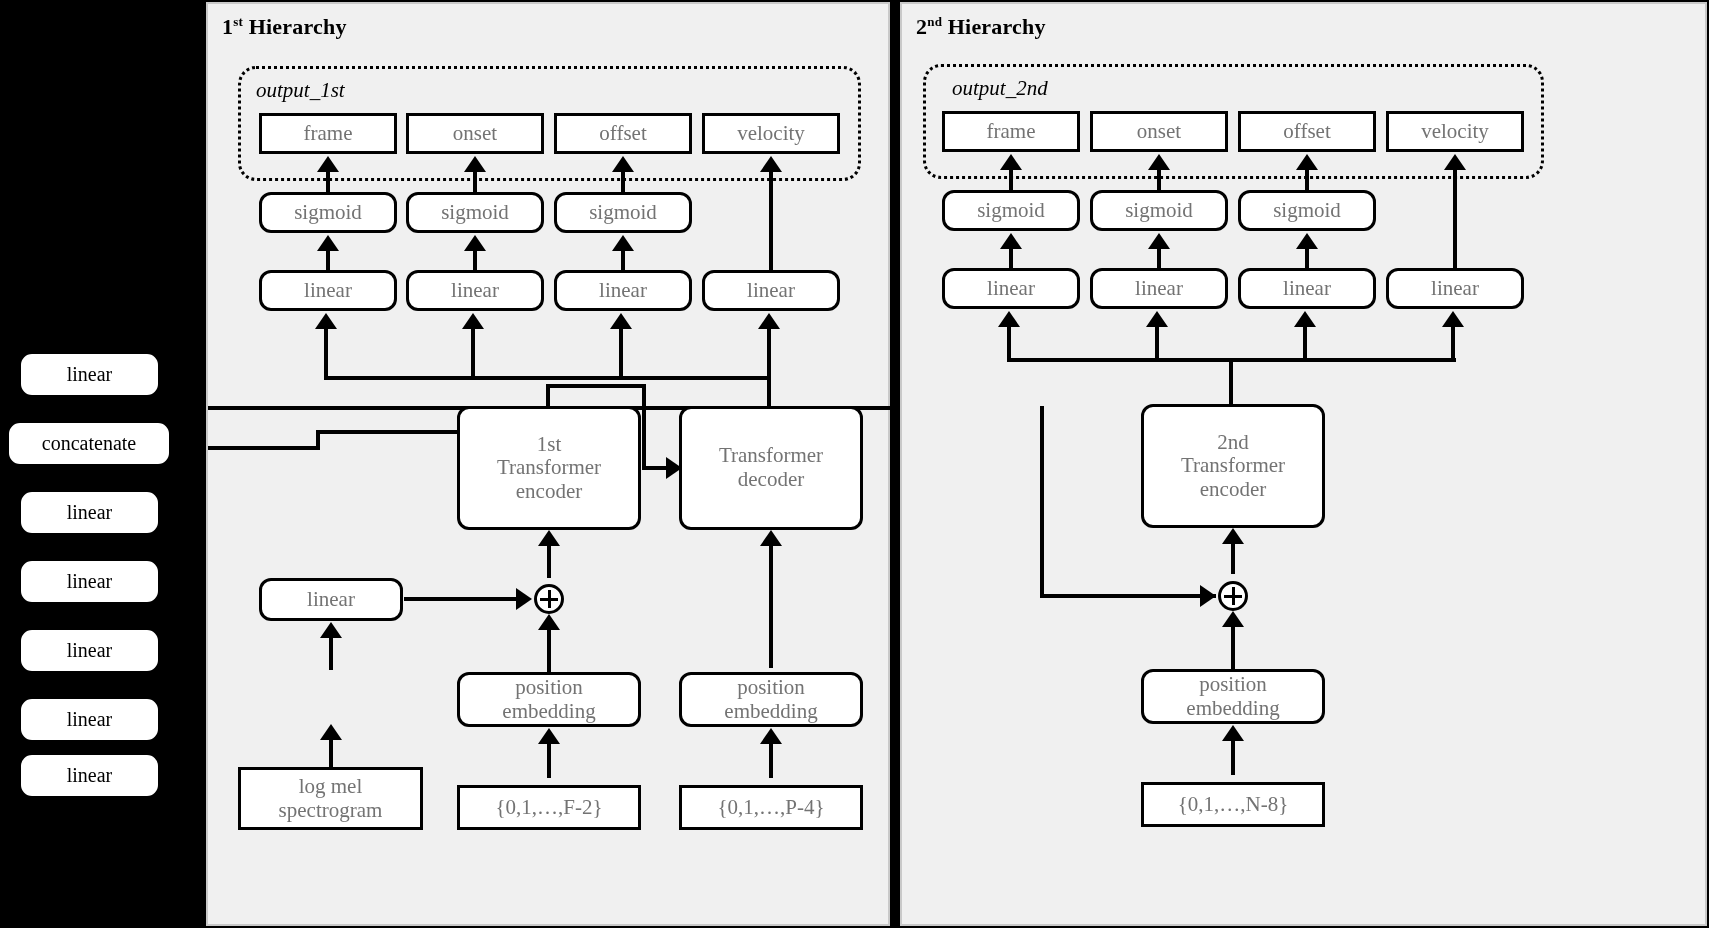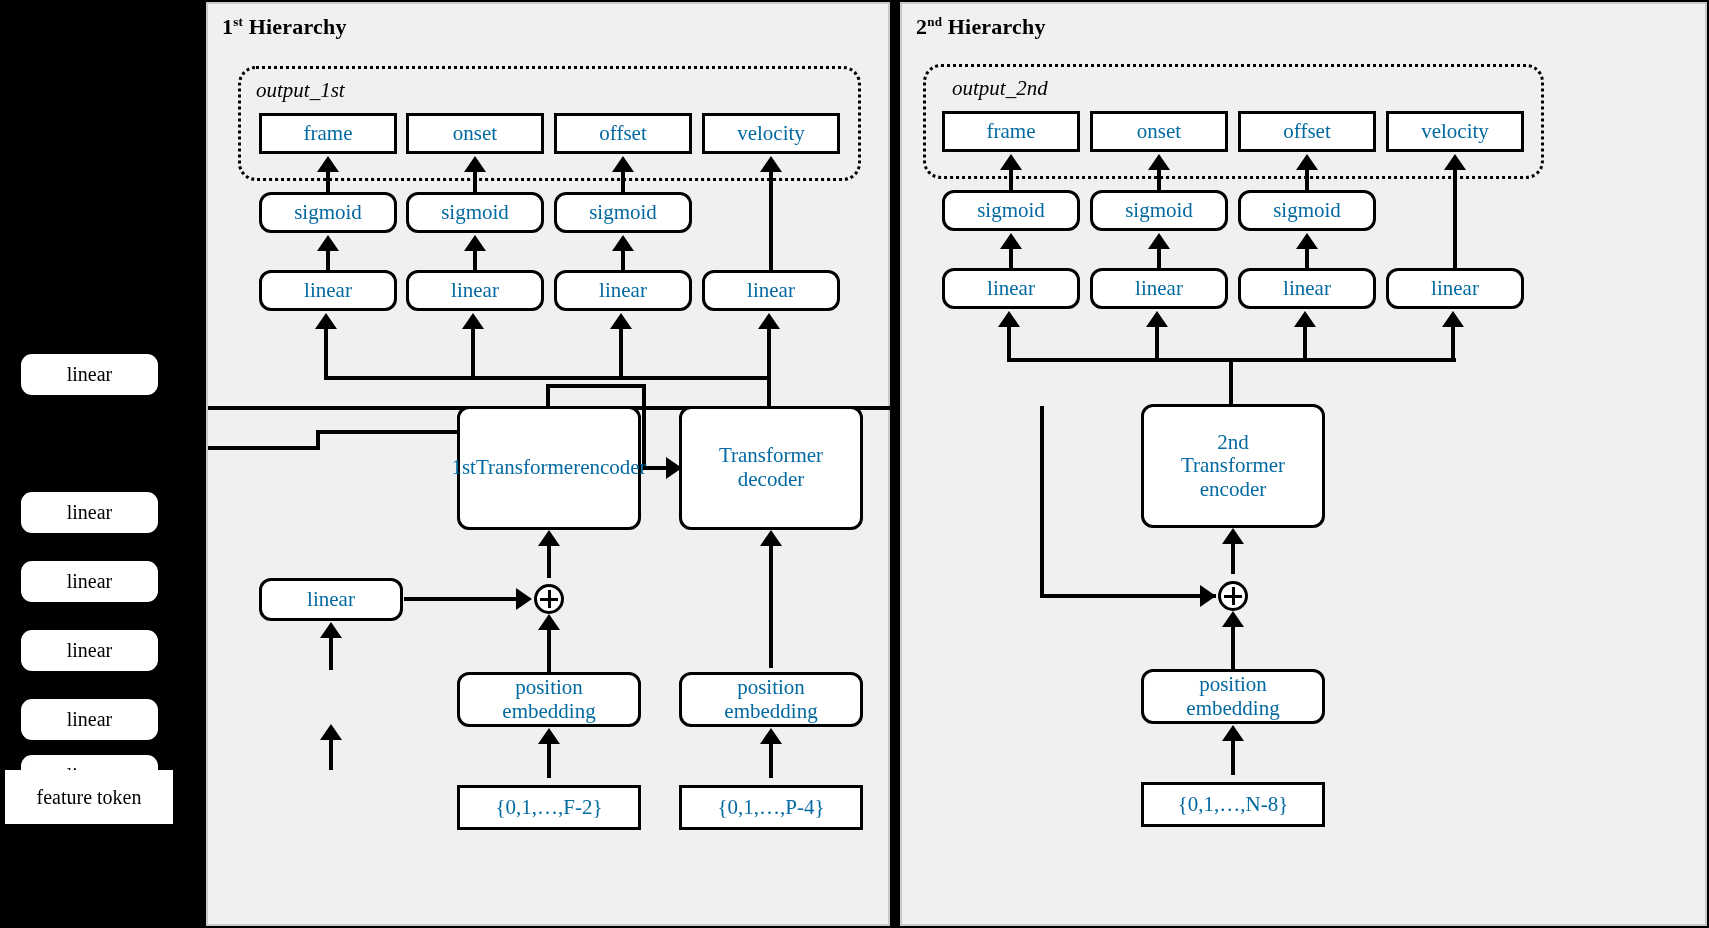--- a/index.html
+++ b/index.html
@@ -24,21 +24,21 @@
     position:absolute;border:3px dotted #000;border-radius:18px;
     box-sizing:border-box;background:transparent;
   }
   .dotted-label{
     position:absolute;font-style:italic;font-size:21px;color:#000;white-space:nowrap;
   }
   
   .node{
     position:absolute;box-sizing:border-box;background:#fff;border:3px solid #000;
     display:flex;align-items:center;justify-content:center;text-align:center;
-    font-size:21px;line-height:1.12;color:#0369a1;
+    font-size:21px;line-height:1.12;color:#737373;
   }
   .node.round{border-radius:12px;}
   .node.sq{border-radius:0;}
   
   .legend-item{
     position:absolute;box-sizing:border-box;background:#fff;border:2px solid #fff;
     display:flex;align-items:center;justify-content:center;
     font-size:20px;color:#000;
   }
   .legend-item.round{border-radius:11px;}
@@ -68,37 +68,37 @@
   .oplus:after{top:3px;bottom:3px;left:11px;width:3px;}
 </style>
 </head>
 <body>
 
 <div id="root">
 
   <div class="legend-item round" style="left:21px;top:354px;width:137px;height:41px;">
     <span>linear</span>
   </div>
+  <div class="legend-item round" style="left:9px;top:423px;width:160px;height:41px;">
+    <span>concatenate</span>
+  </div>
   <div class="legend-item round" style="left:21px;top:492px;width:137px;height:41px;">
     <span>linear</span>
   </div>
   <div class="legend-item round" style="left:21px;top:561px;width:137px;height:41px;">
     <span>linear</span>
   </div>
   <div class="legend-item round" style="left:21px;top:630px;width:137px;height:41px;">
     <span>linear</span>
   </div>
   <div class="legend-item round" style="left:21px;top:699px;width:137px;height:41px;">
     <span>linear</span>
   </div>
   <div class="legend-item round" style="left:21px;top:755px;width:137px;height:41px;">
     <span>linear</span>
-  </div>
-  <div class="legend-item sq" style="left:5px;top:770px;width:168px;height:54px;">
-    <span>feature token</span>
   </div>
 
   <div class="panel" style="left:206px;top:2px;width:684px;height:924px;"></div>
   <div class="panel-title" style="left:222px;top:14px;">
     <span>1</span><sup>st</sup>&nbsp;<span>Hierarchy</span>
   </div>
 
   <div class="dotted" style="left:238px;top:66px;width:623px;height:115px;"></div>
   <div class="dotted-label" style="left:256px;top:78px;">output_1st</div>
 
@@ -175,21 +175,21 @@
   <div class="ln hl" style="left:546px;top:384px;width:100px;"></div>
   <div class="ln vl" style="left:642px;top:384px;height:86px;"></div>
   <div class="ln hl" style="left:642px;top:466px;width:32px;"></div>
   <div class="arrow right" style="left:666px;top:457px;"></div>
 
   <div class="ln hl" style="left:316px;top:430px;width:245px;"></div>
   <div class="ln vl" style="left:557px;top:418px;height:14px;"></div>
   <div class="ln vl" style="left:316px;top:430px;height:20px;"></div>
   <div class="ln hl" style="left:208px;top:446px;width:112px;"></div>
 
-  <div class="node round" style="left:457px;top:406px;width:184px;height:124px;flex-direction:row;">
+  <div class="node round" style="left:457px;top:406px;width:184px;height:124px;flex-direction:column;">
     <span>1st</span>
     <span>Transformer</span>
     <span>encoder</span>
   </div>
 
   <div class="node round" style="left:679px;top:406px;width:184px;height:124px;flex-direction:column;">
     <span>Transformer</span>
     <span>decoder</span>
   </div>
 
@@ -211,20 +211,24 @@
     <span>linear</span>
     </div>
 
   <div class="ln vl" style="left:329px;top:638px;height:32px;"></div>
   <div class="arrow" style="left:320px;top:622px;"></div>
 
 
   <div class="ln vl" style="left:329px;top:740px;height:30px;"></div>
   <div class="arrow" style="left:320px;top:724px;"></div>
 
+  <div class="node sq" style="left:238px;top:767px;width:185px;height:63px;flex-direction:column;">
+    <span>log mel</span>
+    <span>spectrogram</span>
+  </div>
 
   <div class="node round" style="left:457px;top:672px;width:184px;height:55px;flex-direction:column;">
     <span>position</span>
     <span>embedding</span>
   </div>
   <div class="ln vl" style="left:547px;top:744px;height:34px;"></div>
   <div class="arrow" style="left:538px;top:728px;"></div>
   <div class="node sq" style="left:457px;top:785px;width:184px;height:45px;">
     <span>{0,1,…,F-2}</span>
     </div>

